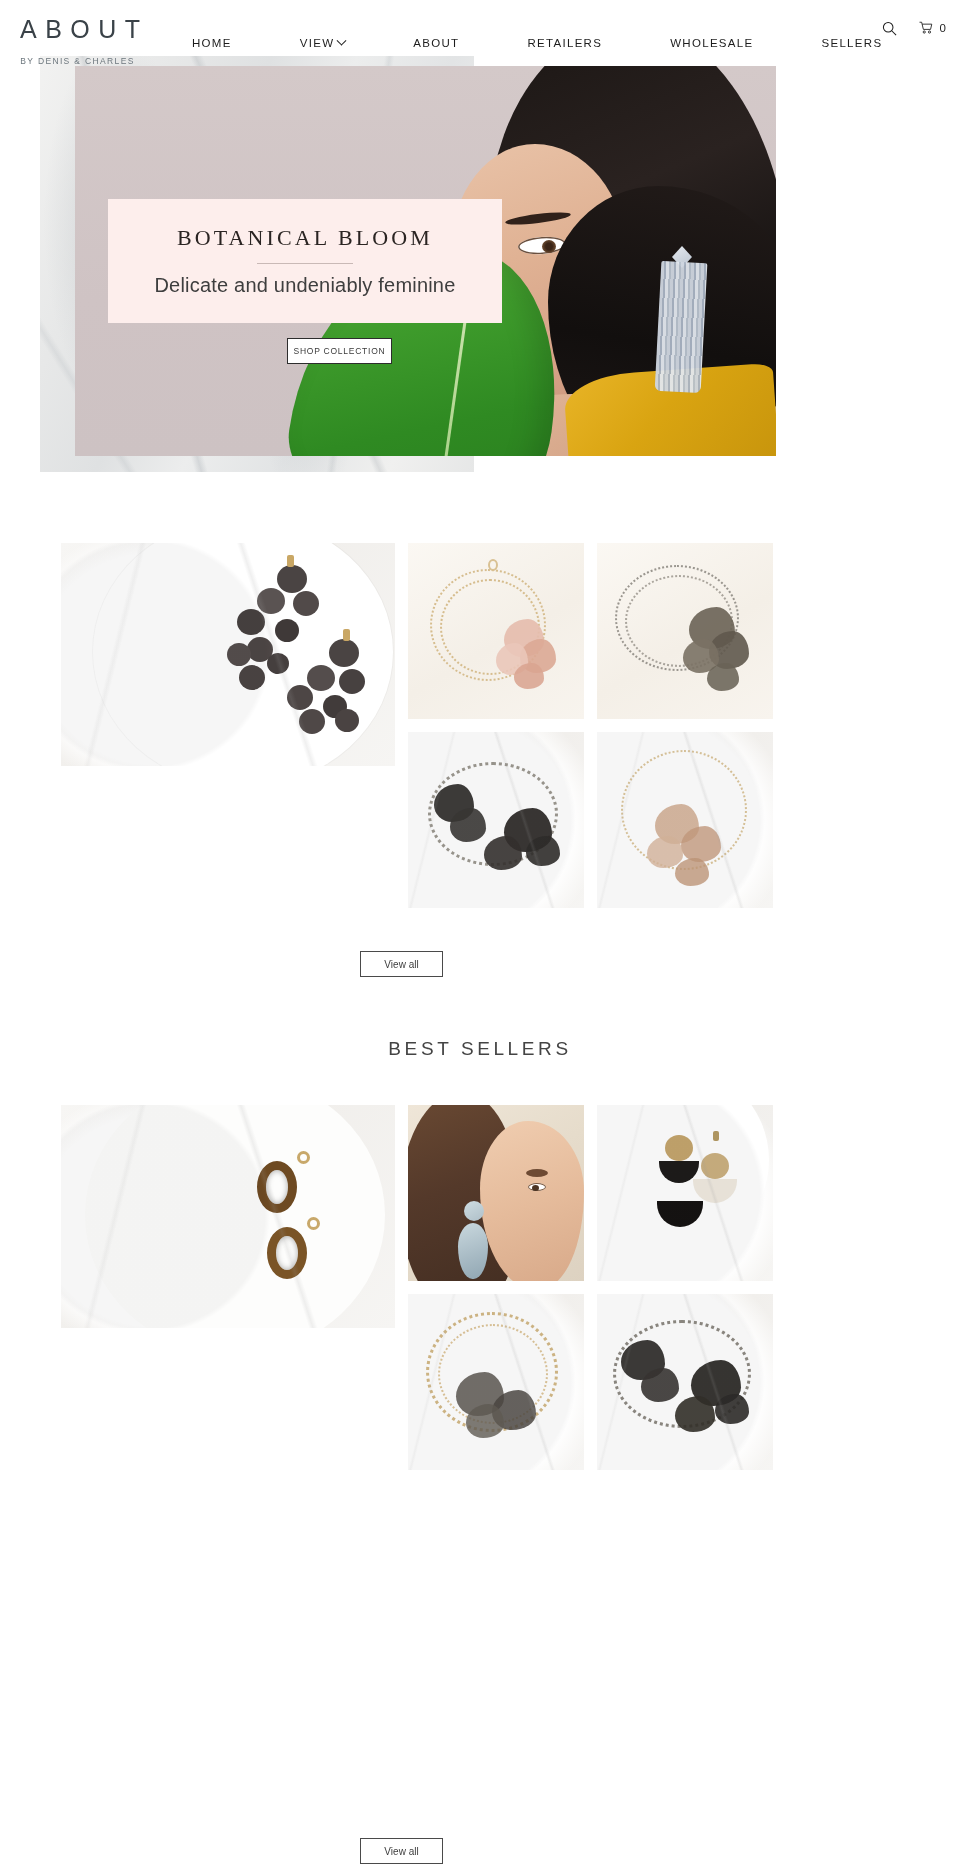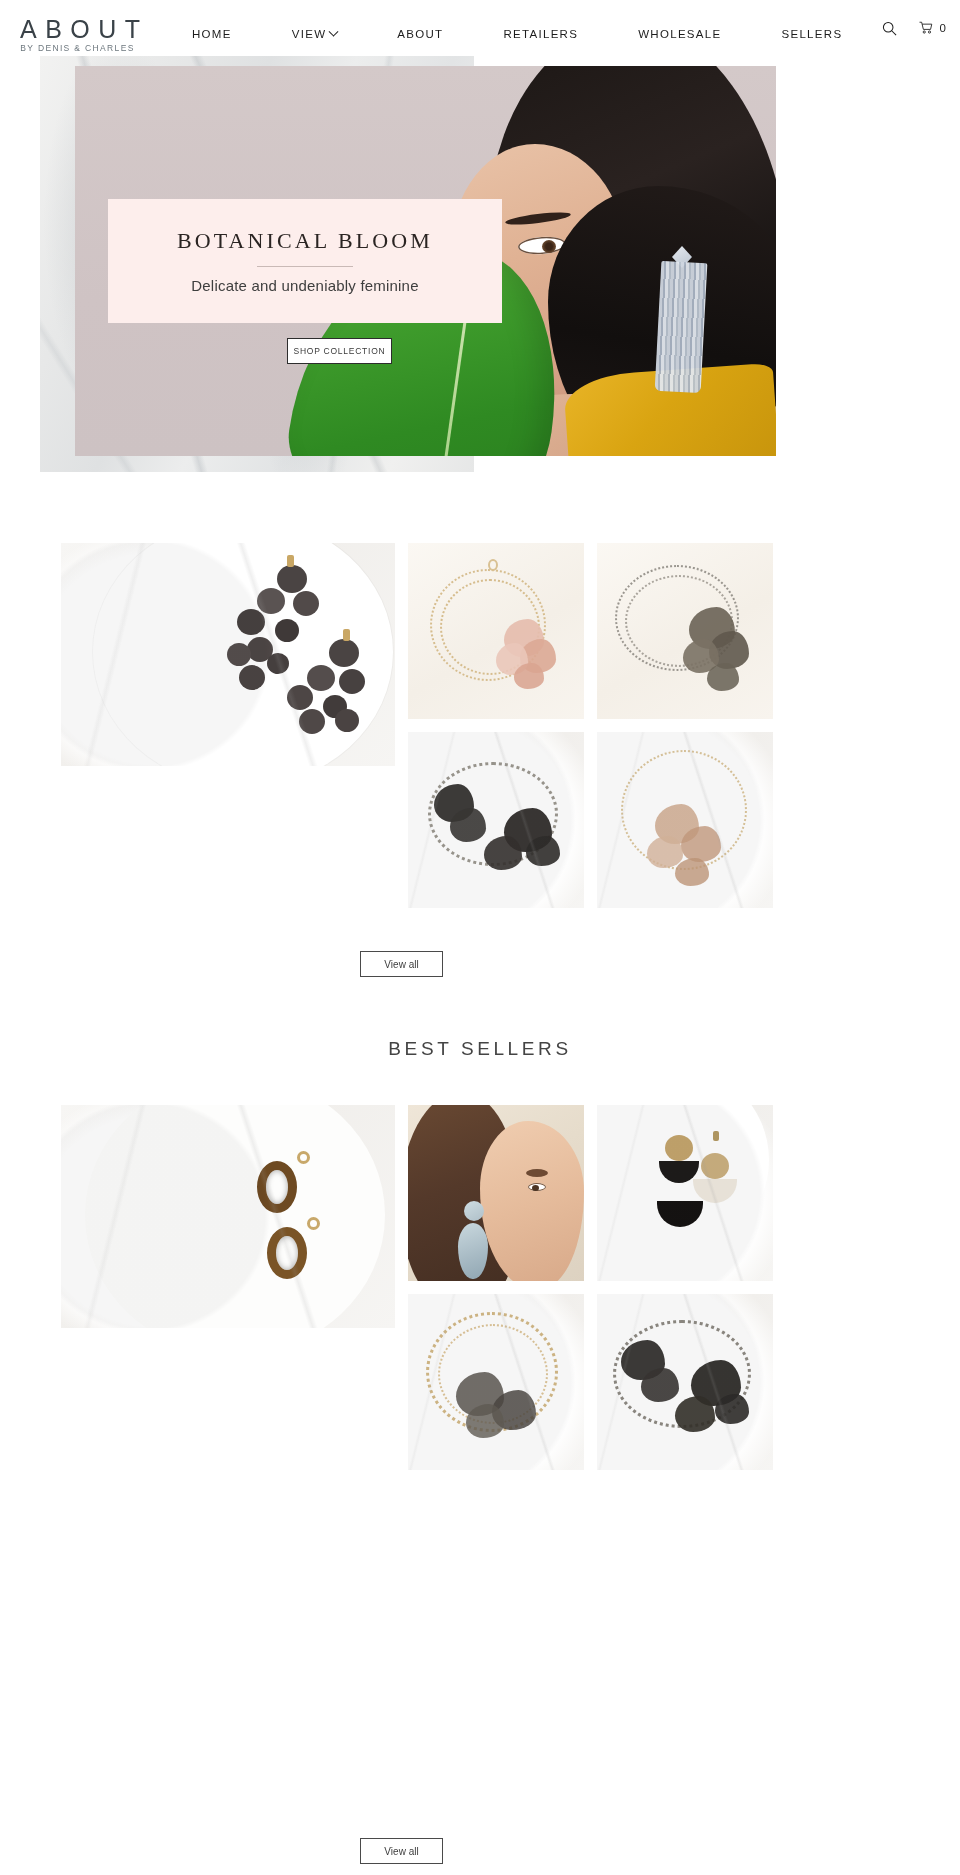--- a/index.html
+++ b/index.html
@@ -28,31 +28,31 @@
   }
   .logo-main {
     font-family: "Liberation Sans", sans-serif;
     font-size: 25px; font-weight: 400;
     letter-spacing: 8.5px;
     color: #3a4248;
     line-height: 1;
     text-indent: 8px;
   }
   .logo-sub {
-    margin-top: 2px;
+    margin-top: 15px;
     font-size: 8.5px; letter-spacing: 1.35px;
     color: #6d777e;
     line-height: 1;
     text-indent: 1px;
     text-align: center;
   }
   .nav {
-    position: absolute; left: 180px; top: 6px;
+    position: absolute; left: 180px; top: 15px;
     height: 56px;
-    display: flex; align-items: center; gap: 4px;
+    display: flex; align-items: center; gap: 12px;
   }
   .nav-item {
     font-size: 11.5px;
     letter-spacing: 1.3px;
     color: #1d1d1d;
     padding: 0 28px;
     cursor: pointer;
     white-space: nowrap;
     display: flex; align-items: center; gap: 4px;
     text-decoration: none;
@@ -175,21 +175,21 @@
     z-index: 5;
   }
   .hero-title {
     font-family: "Liberation Serif", serif;
     font-size: 22px; letter-spacing: 3.1px;
     color: #2a2422; font-weight: 400;
     white-space: nowrap;
   }
   .hero-rule { width: 96px; height: 1px; background: #c9b9b6; margin: 12px 0 10px; }
   .hero-sub {
-    font-size: 15px; letter-spacing: .2px; color: #3e3e3e;
+    font-size: 20px; letter-spacing: .2px; color: #3e3e3e;
     white-space: nowrap;
   }
   .hero-btn {
     position: absolute; left: 287px; top: 306px;
     width: 105px; height: 26px;
     background: #ffffff; border: 1px solid #2d2d2d;
     display: flex; align-items: center; justify-content: center;
     font-size: 8.5px; letter-spacing: .75px; color: #3a3a3a;
     cursor: pointer; z-index: 6;
   }

